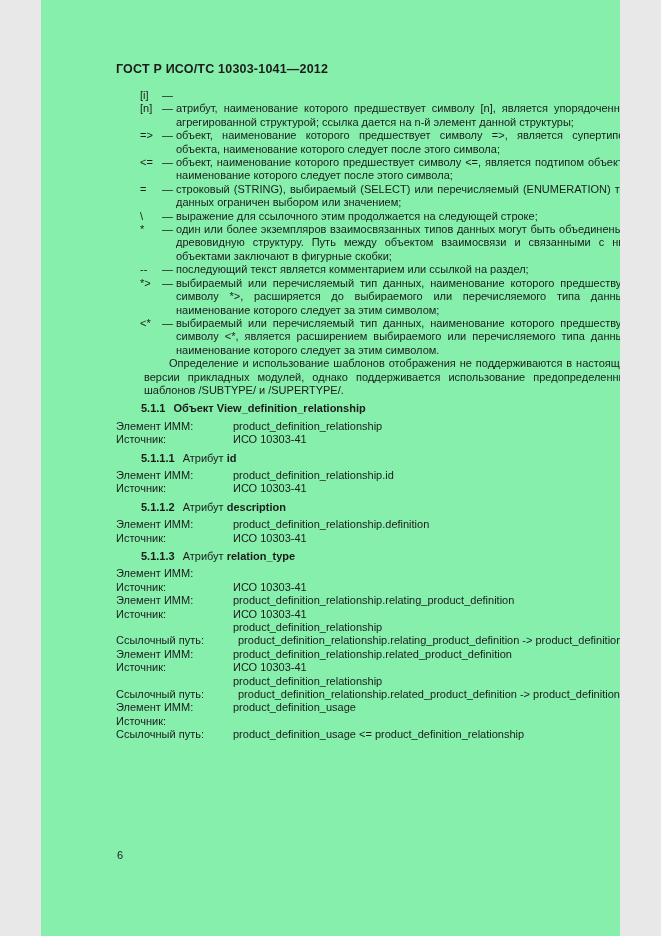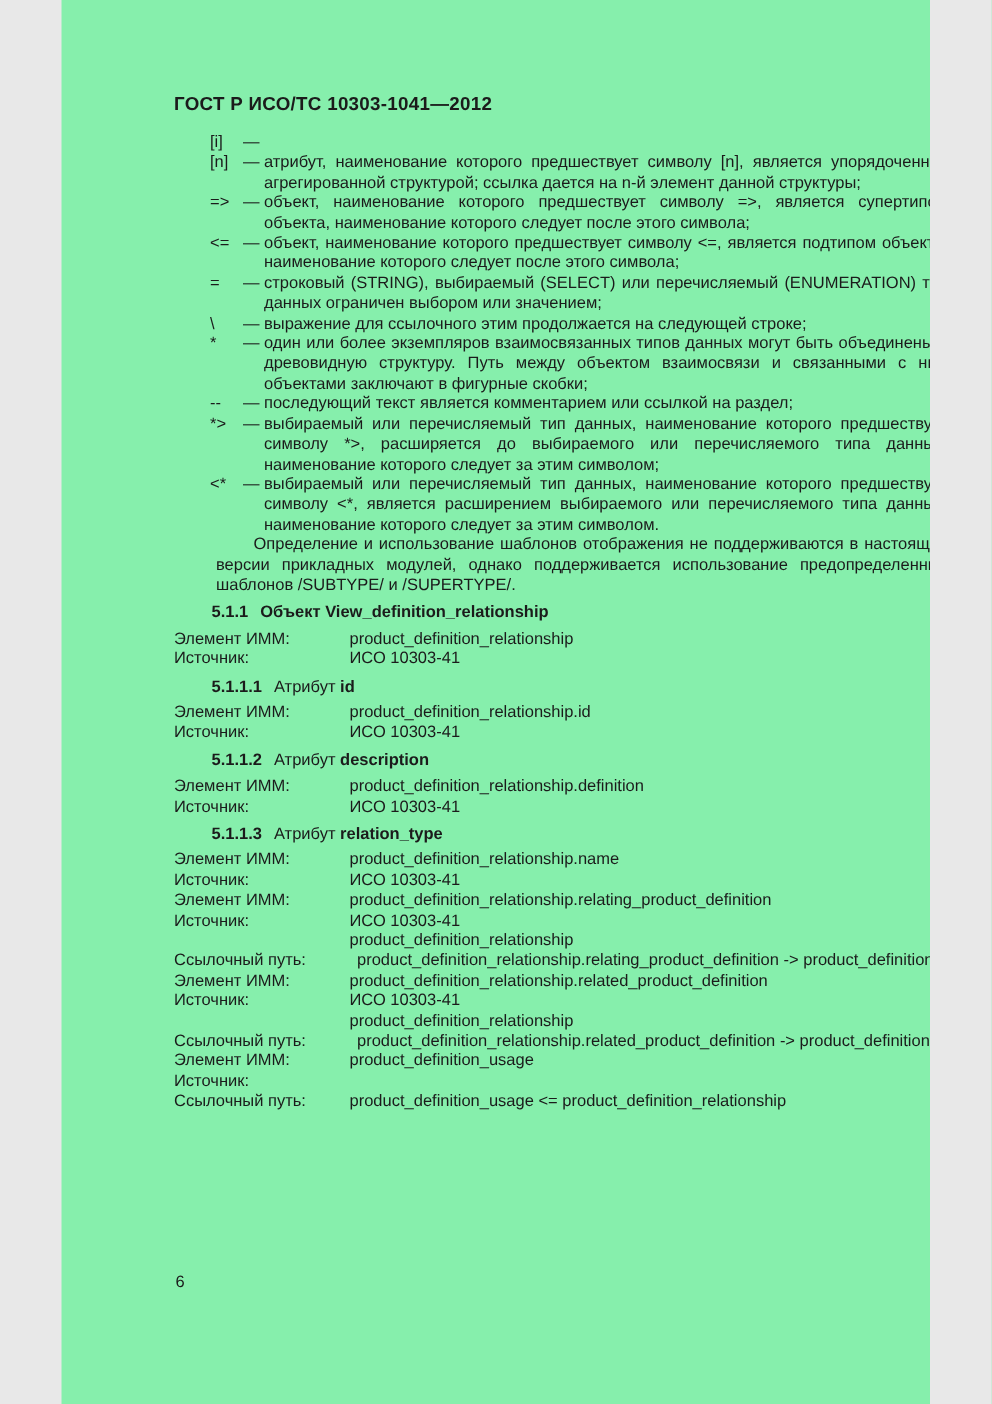--- a/index.html
+++ b/index.html
@@ -141,21 +141,20 @@
         <div class="def-value">ИСО 10303-41</div>
       </div>
     </div>
 
     <div>
       <div class="sec-heading h4">
         <span class="hnum b">5.1.1.3</span><span>Атрибут </span><span class="b">relation_type</span>
       </div>
       <div class="def-row">
         <div class="def-label">Элемент ИММ:</div>
-        <div class="def-value">product_definition_relationship.name</div>
       </div>
       <div class="def-row">
         <div class="def-label">Источник:</div>
         <div class="def-value">ИСО 10303-41</div>
       </div>
     </div>
 
     <div>
       <div class="def-row">
         <div class="def-label">Элемент ИММ:</div>

